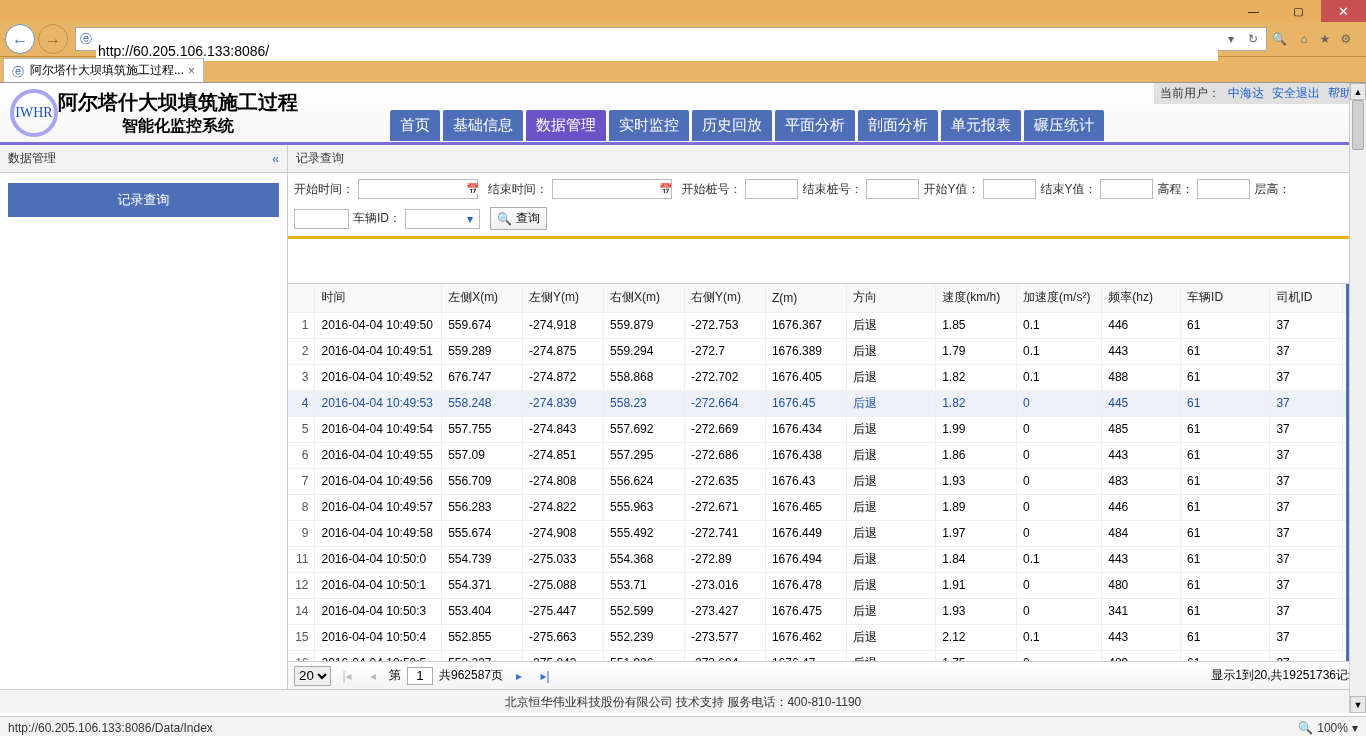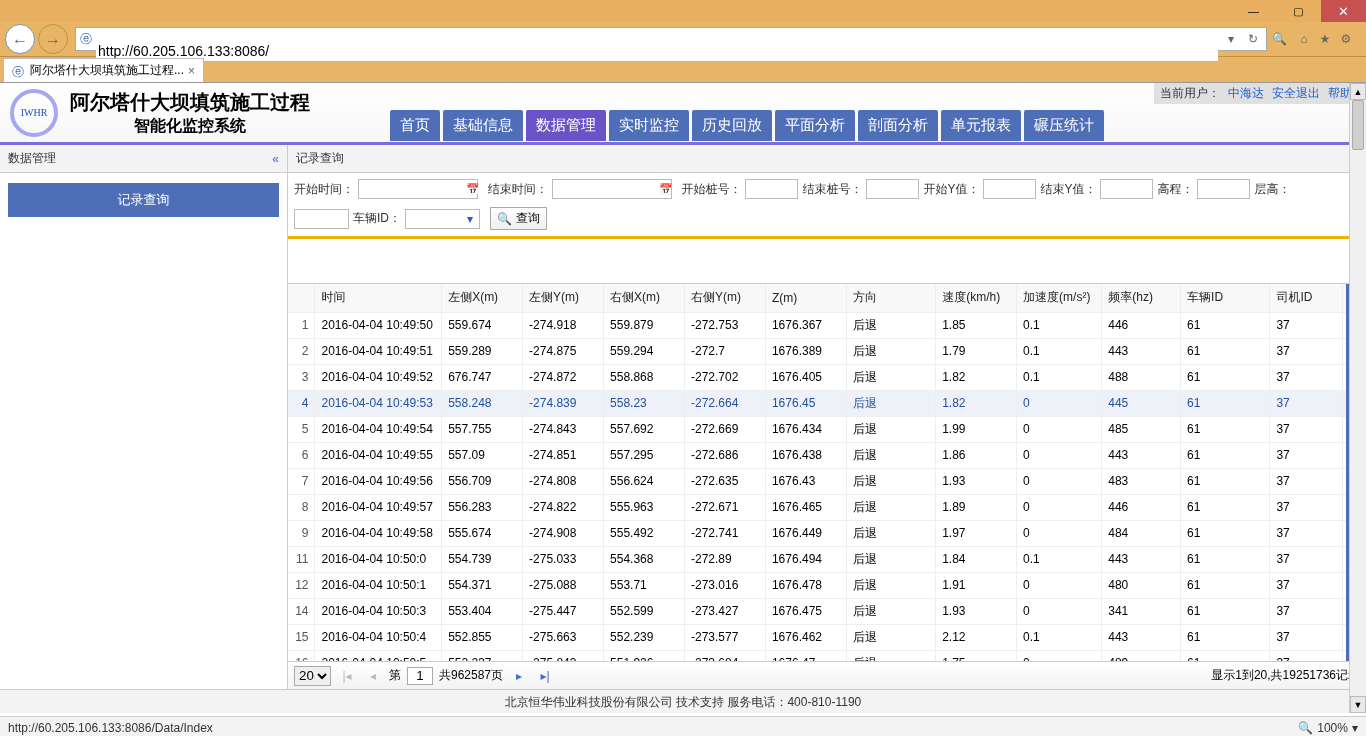--- a/index.html
+++ b/index.html
@@ -27,22 +27,22 @@
 
 .tab-bar { background: #e8b567; height: 26px; display: flex; align-items: flex-end; border-bottom: 1px solid #999; }
 .tab { height: 24px; background: #fff; border: 1px solid #bbb; border-bottom: none; padding: 0 8px; display: flex; align-items: center; gap: 4px; min-width: 160px; margin-left: 3px; }
 .tab-favicon { width: 14px; height: 14px; color: #4070b0; font-size: 12px; }
 .tab-close { margin-left: auto; cursor: pointer; color: #666; }
 
 
 .app-area { background: #fff; height: 633px; position: relative; }
 .app-header { height: 62px; display: flex; align-items: center; border-bottom: 3px solid #7a6fd8; padding: 0 10px; background: linear-gradient(#fff,#f7f7f7); }
 .logo-wrap { display: flex; align-items: center; width: 380px; }
-.logo-circle { width: 48px; height: 48px; border-radius: 50%; border: 4px solid #a7a7f0; color: #2050c0; display: flex; align-items: center; justify-content: center; font-family: Arial Black; font-size: 10px; text-align: center; line-height: 10px; }
-.app-title { margin-left: 12px; font-family: SimSun; font-weight: bold; }
+.logo-circle { width: 48px; height: 48px; border-radius: 50%; border: 4px solid #a7a7f0; color: #2050c0; display: flex; align-items: center; justify-content: center; font-family: Arial Black; font-size: 14px; text-align: center; line-height: 10px; }
+.app-title { margin-left: 0; font-family: SimSun; font-weight: bold; }
 .app-title .line1 { font-size: 20px; }
 .app-title .line2 { font-size: 16px; text-align: center; }
 
 .main-nav { display: flex; gap: 3px; margin-top: 26px; }
 .nav-item { background: #4e6fb7; color: #fff; padding: 6px 10px; font-size: 15px; cursor: pointer; border-radius: 2px 2px 0 0; }
 .nav-item.active { background: #6a52c7; }
 
 .user-bar { position: absolute; top: 0; right: 8px; display: flex; align-items: center; gap: 8px; font-size: 12px; color: #333; background: #e0e0e0; padding: 2px 6px; }
 .user-bar a { color: #2060d0; text-decoration: none; }
 

